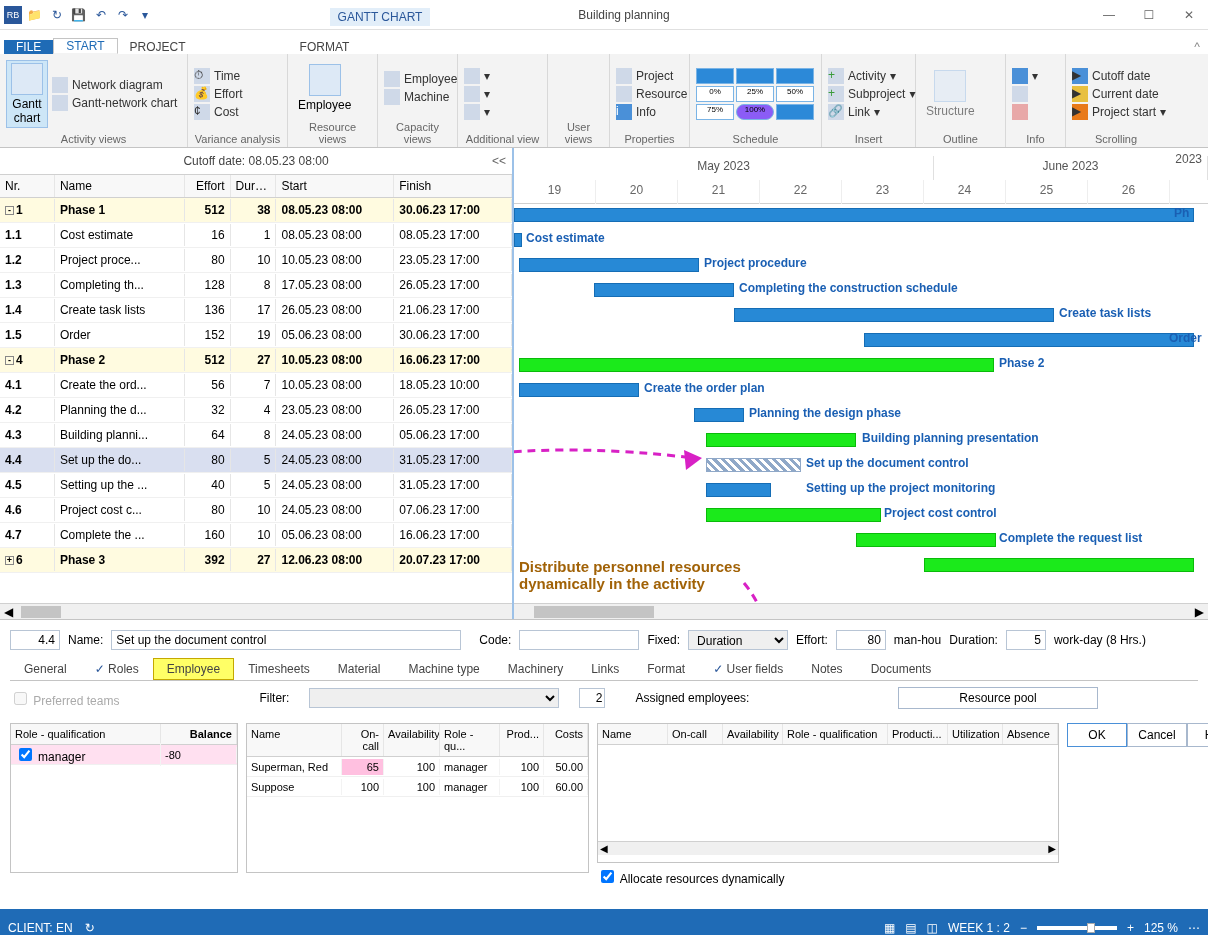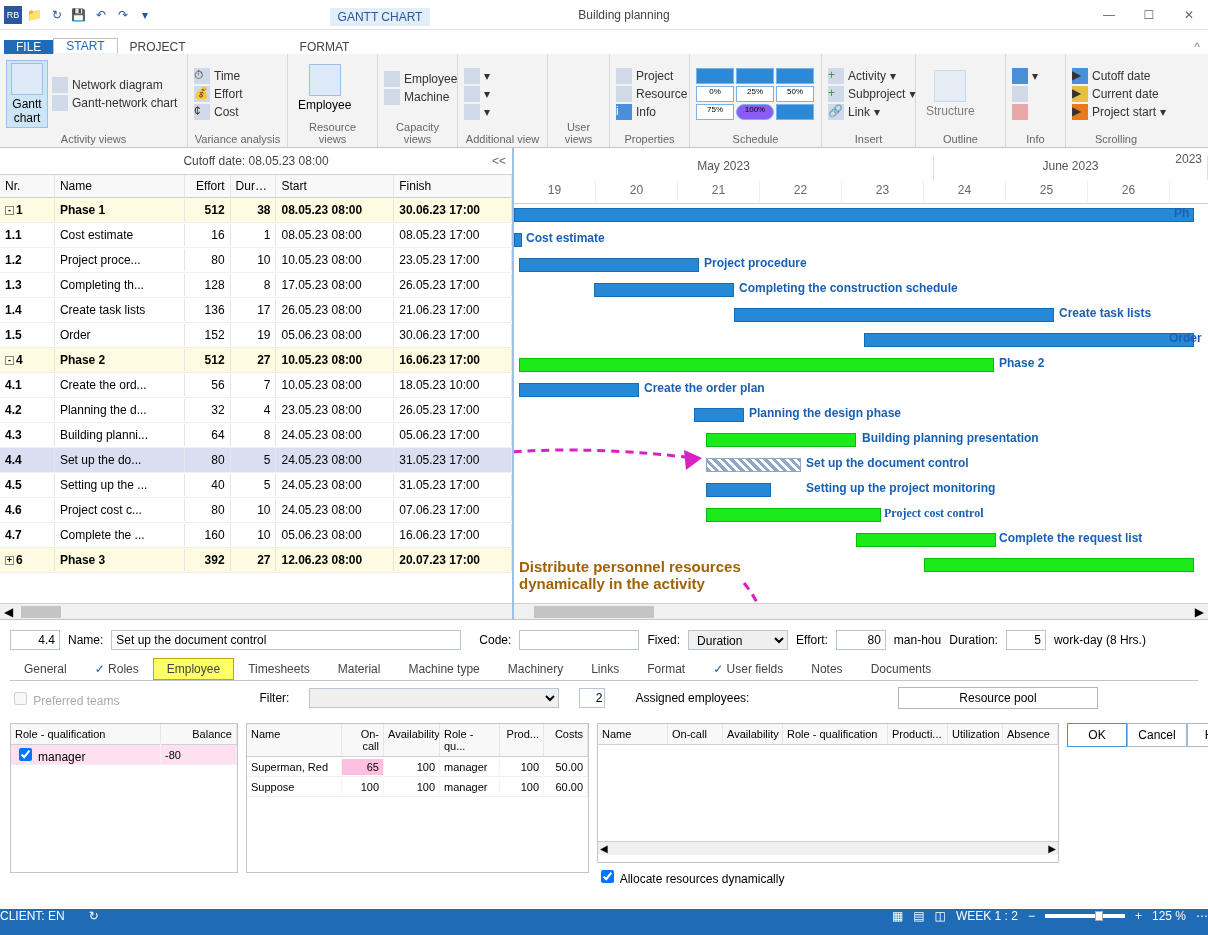--- a/index.html
+++ b/index.html
@@ -59,21 +59,21 @@
 .detail-tabs .dt.chk::before { content: "✓ "; color: #2a579a; }
 .detail-tabs .dt.active { background: #ffff66; border: 1px solid #c4a800; padding: 3px 13px; }
 .detail-body { display: flex; gap: 8px; padding: 8px 0; }
 .panel { border: 1px solid #c4c4c4; background: #fff; }
 .panel-head { display: flex; background: #f8f8f8; border-bottom: 1px solid #d0d0d0; }
 .panel-head div { padding: 4px; border-right: 1px solid #e6e6e6; font-size: 11px; overflow: hidden; }
 .panel-row { display: flex; border-bottom: 1px solid #f0f0f0; height: 20px; align-items: center; }
 .panel-row div { padding: 2px 4px; border-right: 1px solid #f3f3f3; font-size: 11px; overflow: hidden; }
 .btns { display: flex; flex-direction: row; }
 .btns button { width: 60px; height: 24px; border: 1px solid #a8b8cd; background: #fff; }
-.statusbar { height: 26px; background: #1f6bb6; color: #fff; display: flex; align-items: flex-start; padding: 0 0; gap: 24px; position: absolute; bottom: 0; width: 100%; }
+.statusbar { height: 26px; background: #1f6bb6; color: #fff; display: flex; align-items: flex-end; padding: 0 8px; gap: 12px; position: absolute; bottom: 0; width: 100%; }
 .statusbar .right { margin-left: auto; display: flex; align-items: center; gap: 10px; }
 .scrollbar-h { height: 16px; background: #f0f0f0; border-top: 1px solid #d0d0d0; display: flex; align-items: center; }
 .scrollbar-h .thumb { width: 40px; height: 12px; background: #c4c4c4; margin-left: 4px; }
 </style>
 </head>
 <body>
 
 <div class="titlebar">
   <div class="qat">
     <span style="background:#2a579a;color:#fff;font-size:9px;">RB</span>
@@ -489,21 +489,21 @@
         <div class="bar-label" style="top: 177px; left: 130px;">Create the order plan</div>
         <div class="bar " style="top: 204px; left: 180px; width: 50px;"></div>
         <div class="bar-label" style="top: 202px; left: 235px;">Planning the design phase</div>
         <div class="bar green" style="top: 229px; left: 192px; width: 150px;"></div>
         <div class="bar-label" style="top: 227px; left: 348px;">Building planning presentation</div>
         <div class="bar hatch" style="top: 254px; left: 192px; width: 95px;"></div>
         <div class="bar-label" style="top: 252px; left: 292px;">Set up the document control</div>
         <div class="bar " style="top: 279px; left: 192px; width: 65px;"></div>
         <div class="bar-label" style="top: 277px; left: 292px;">Setting up the project monitoring</div>
         <div class="bar green" style="top: 304px; left: 192px; width: 175px;"></div>
-        <div class="bar-label" style="top: 302px; left: 370px; font-family: Liberation Serif, serif;">Project cost control</div>
+        <div class="bar-label" style="top: 302px; left: 370px;">Project cost control</div>
         <div class="bar green" style="top: 329px; left: 342px; width: 140px;"></div>
         <div class="bar-label" style="top: 327px; left: 485px;">Complete the request list</div>
         <div class="bar green" style="top: 354px; left: 410px; width: 270px;"></div>
       </div>
     <div class="annotation" style="left:5px;top:410px;white-space:pre;">Distribute personnel resources
 dynamically in the activity</div>
     <svg style="position:absolute;left:-340px;top:230px;width:540px;height:420px;pointer-events:none;">
       <path d="M 10 410 Q 10 20 520 80" stroke="#d821c5" stroke-width="3" stroke-dasharray="8 6" fill="none"></path>
       <path d="M 510 72 L 528 80 L 512 92 Z" fill="#d821c5"></path>
     </svg>
@@ -553,21 +553,21 @@
     <span style="margin-left:120px;">Filter:</span>
     <select style="width:250px;height:20px;border:1px solid #b8c5d5;"></select>
     <input style="width: 26px; text-align: right; height: 20px; border: 1px solid rgb(184, 197, 213);" value="2">
     <span style="margin-left:10px;">Assigned employees:</span>
     <button style="margin-left:auto;width:200px;height:22px;border:1px solid #a8b8cd;background:#fff;margin-right:100px;">Resource pool</button>
   </div>
   <div class="detail-body">
     <div class="panel" style="width:230px;height:150px;">
       <div class="panel-head">
         <div style="width:150px;">Role - qualification</div>
-        <div style="width:76px;text-align:right;">Balance</div>
+        <div style="width:76px;text-align:right;font-weight:bold;">Balance</div>
       </div>
       <div class="panel-row" style="background:#ffe0f0;">
         <div style="width:150px;"><input type="checkbox" checked="" style=""> <span>manager</span></div>
         <div style="width:76px;text-align:left;">-80</div>
       </div>
     </div>
     <div class="panel" style="width:350px;height:150px;">
       <div class="panel-head">
         <div style="width:95px;">Name</div>
         <div style="width:42px;text-align:right;">On-call</div>

